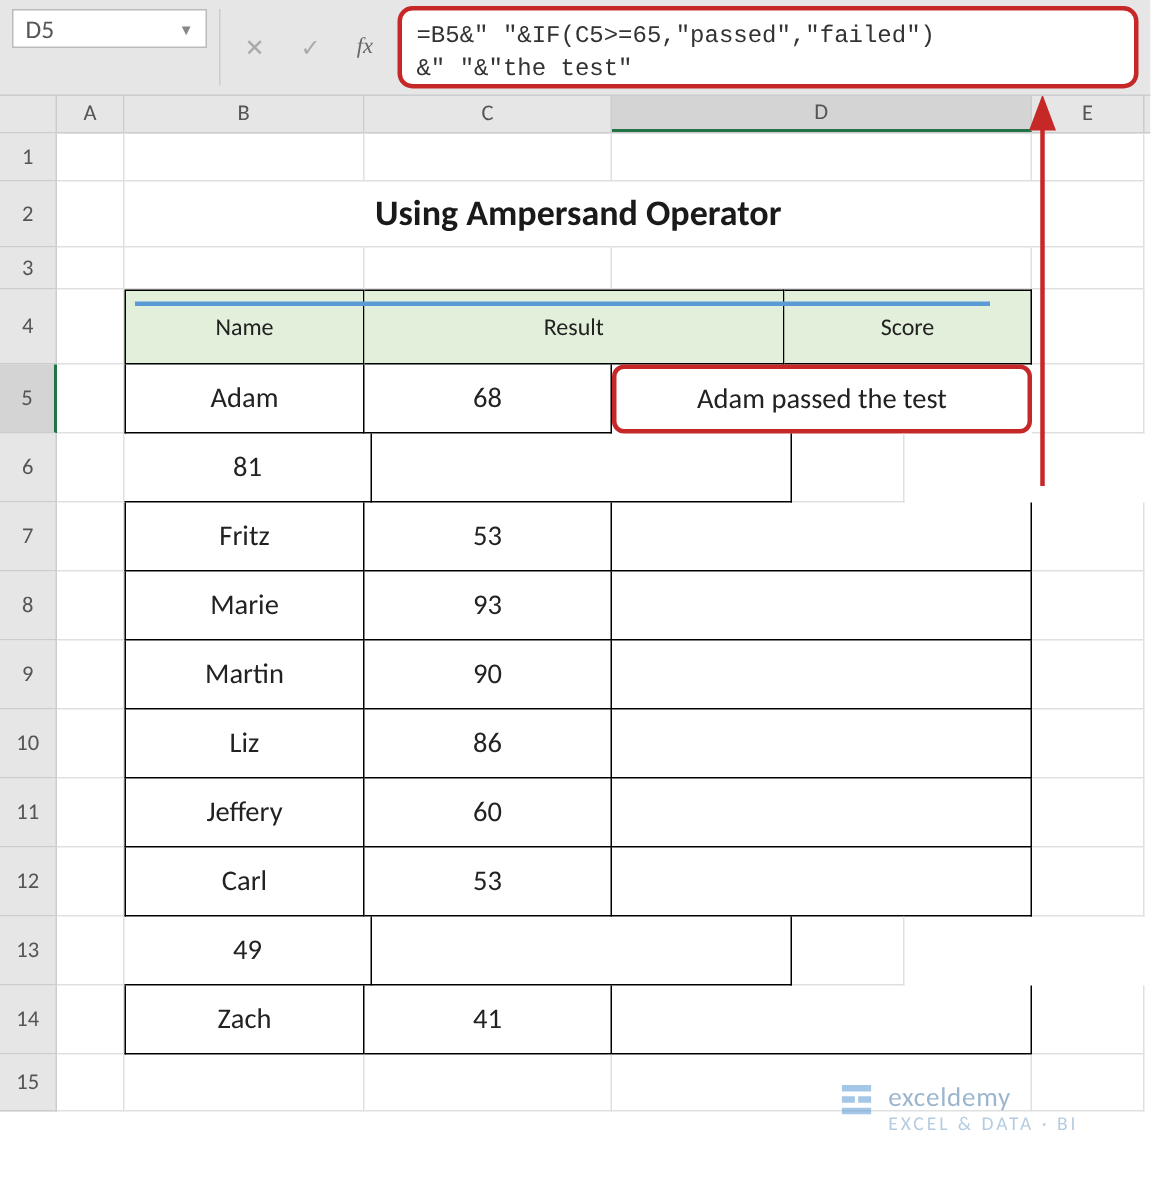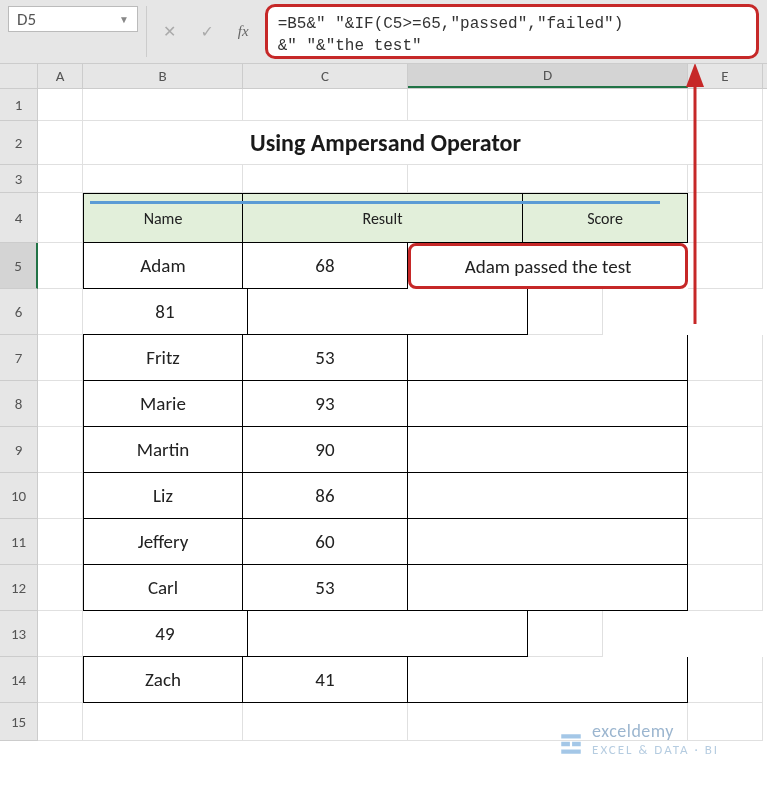--- a/index.html
+++ b/index.html
@@ -58,21 +58,21 @@
     .tbl-border-t { border-top: 1px solid #000; }
     .tbl-border-b { border-bottom: 1px solid #000; }
     .header-cell { background: #e2efda; font-size: 16px; font-weight: normal; justify-content: center; }
     .data-cell { font-size: 19px; justify-content: center; }
     .result-cell { font-size: 19px; justify-content: center; }
     
     .highlight-box { border: 3px solid #c62828; border-radius: 8px; }
     
     .arrow-svg { position: absolute; top: 64px; left: 680px; pointer-events: none; z-index: 10; }
     
-    .watermark { position: absolute; right: 48px; top: 720px; display: flex; align-items: flex-end; gap: 8px; opacity: 0.55; }
+    .watermark { position: absolute; right: 48px; top: 720px; display: flex; align-items: flex-start; gap: 8px; opacity: 0.55; }
     .wm-icon { width: 26px; height: 26px; }
     .wm-text { font-size: 18px; color: #4a7aa8; font-weight: 500; letter-spacing: 0.5px; }
     .wm-sub { font-size: 13px; color: #7aa3c8; letter-spacing: 2px; }
   </style>
 </head>
 <body>
 
 <div class="formula-bar-area">
   <div class="name-box">
     <span>D5</span>

